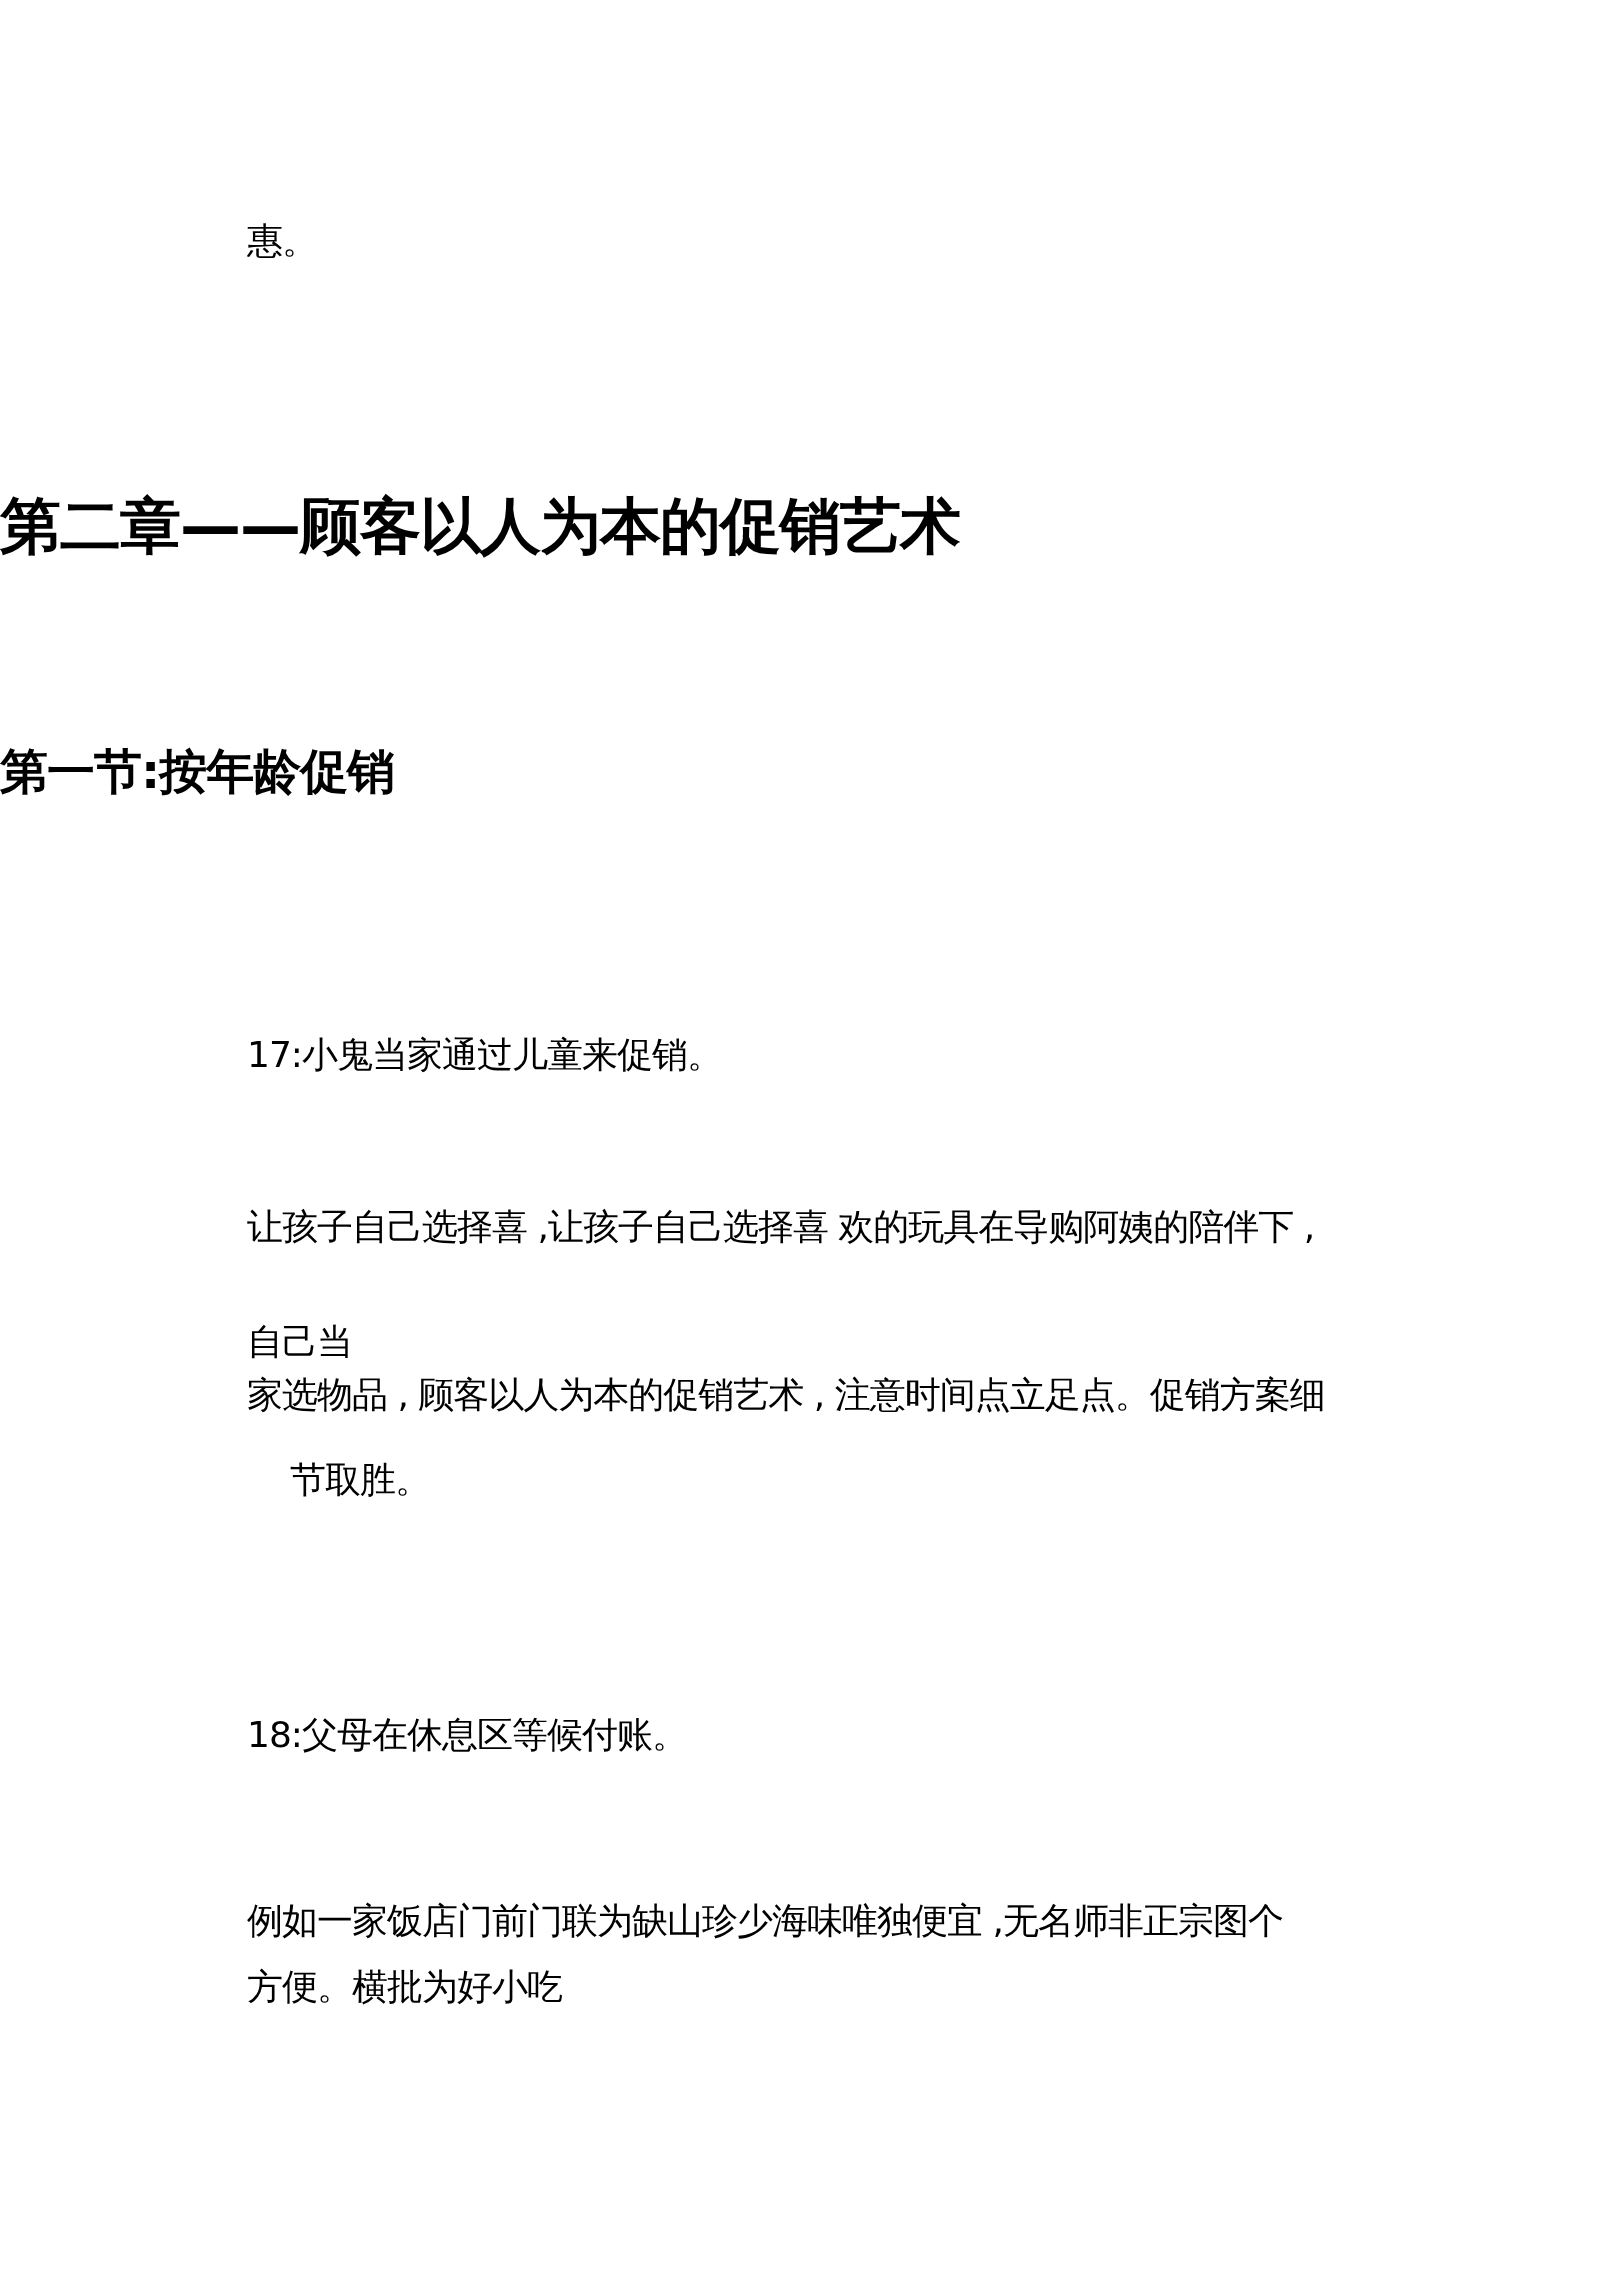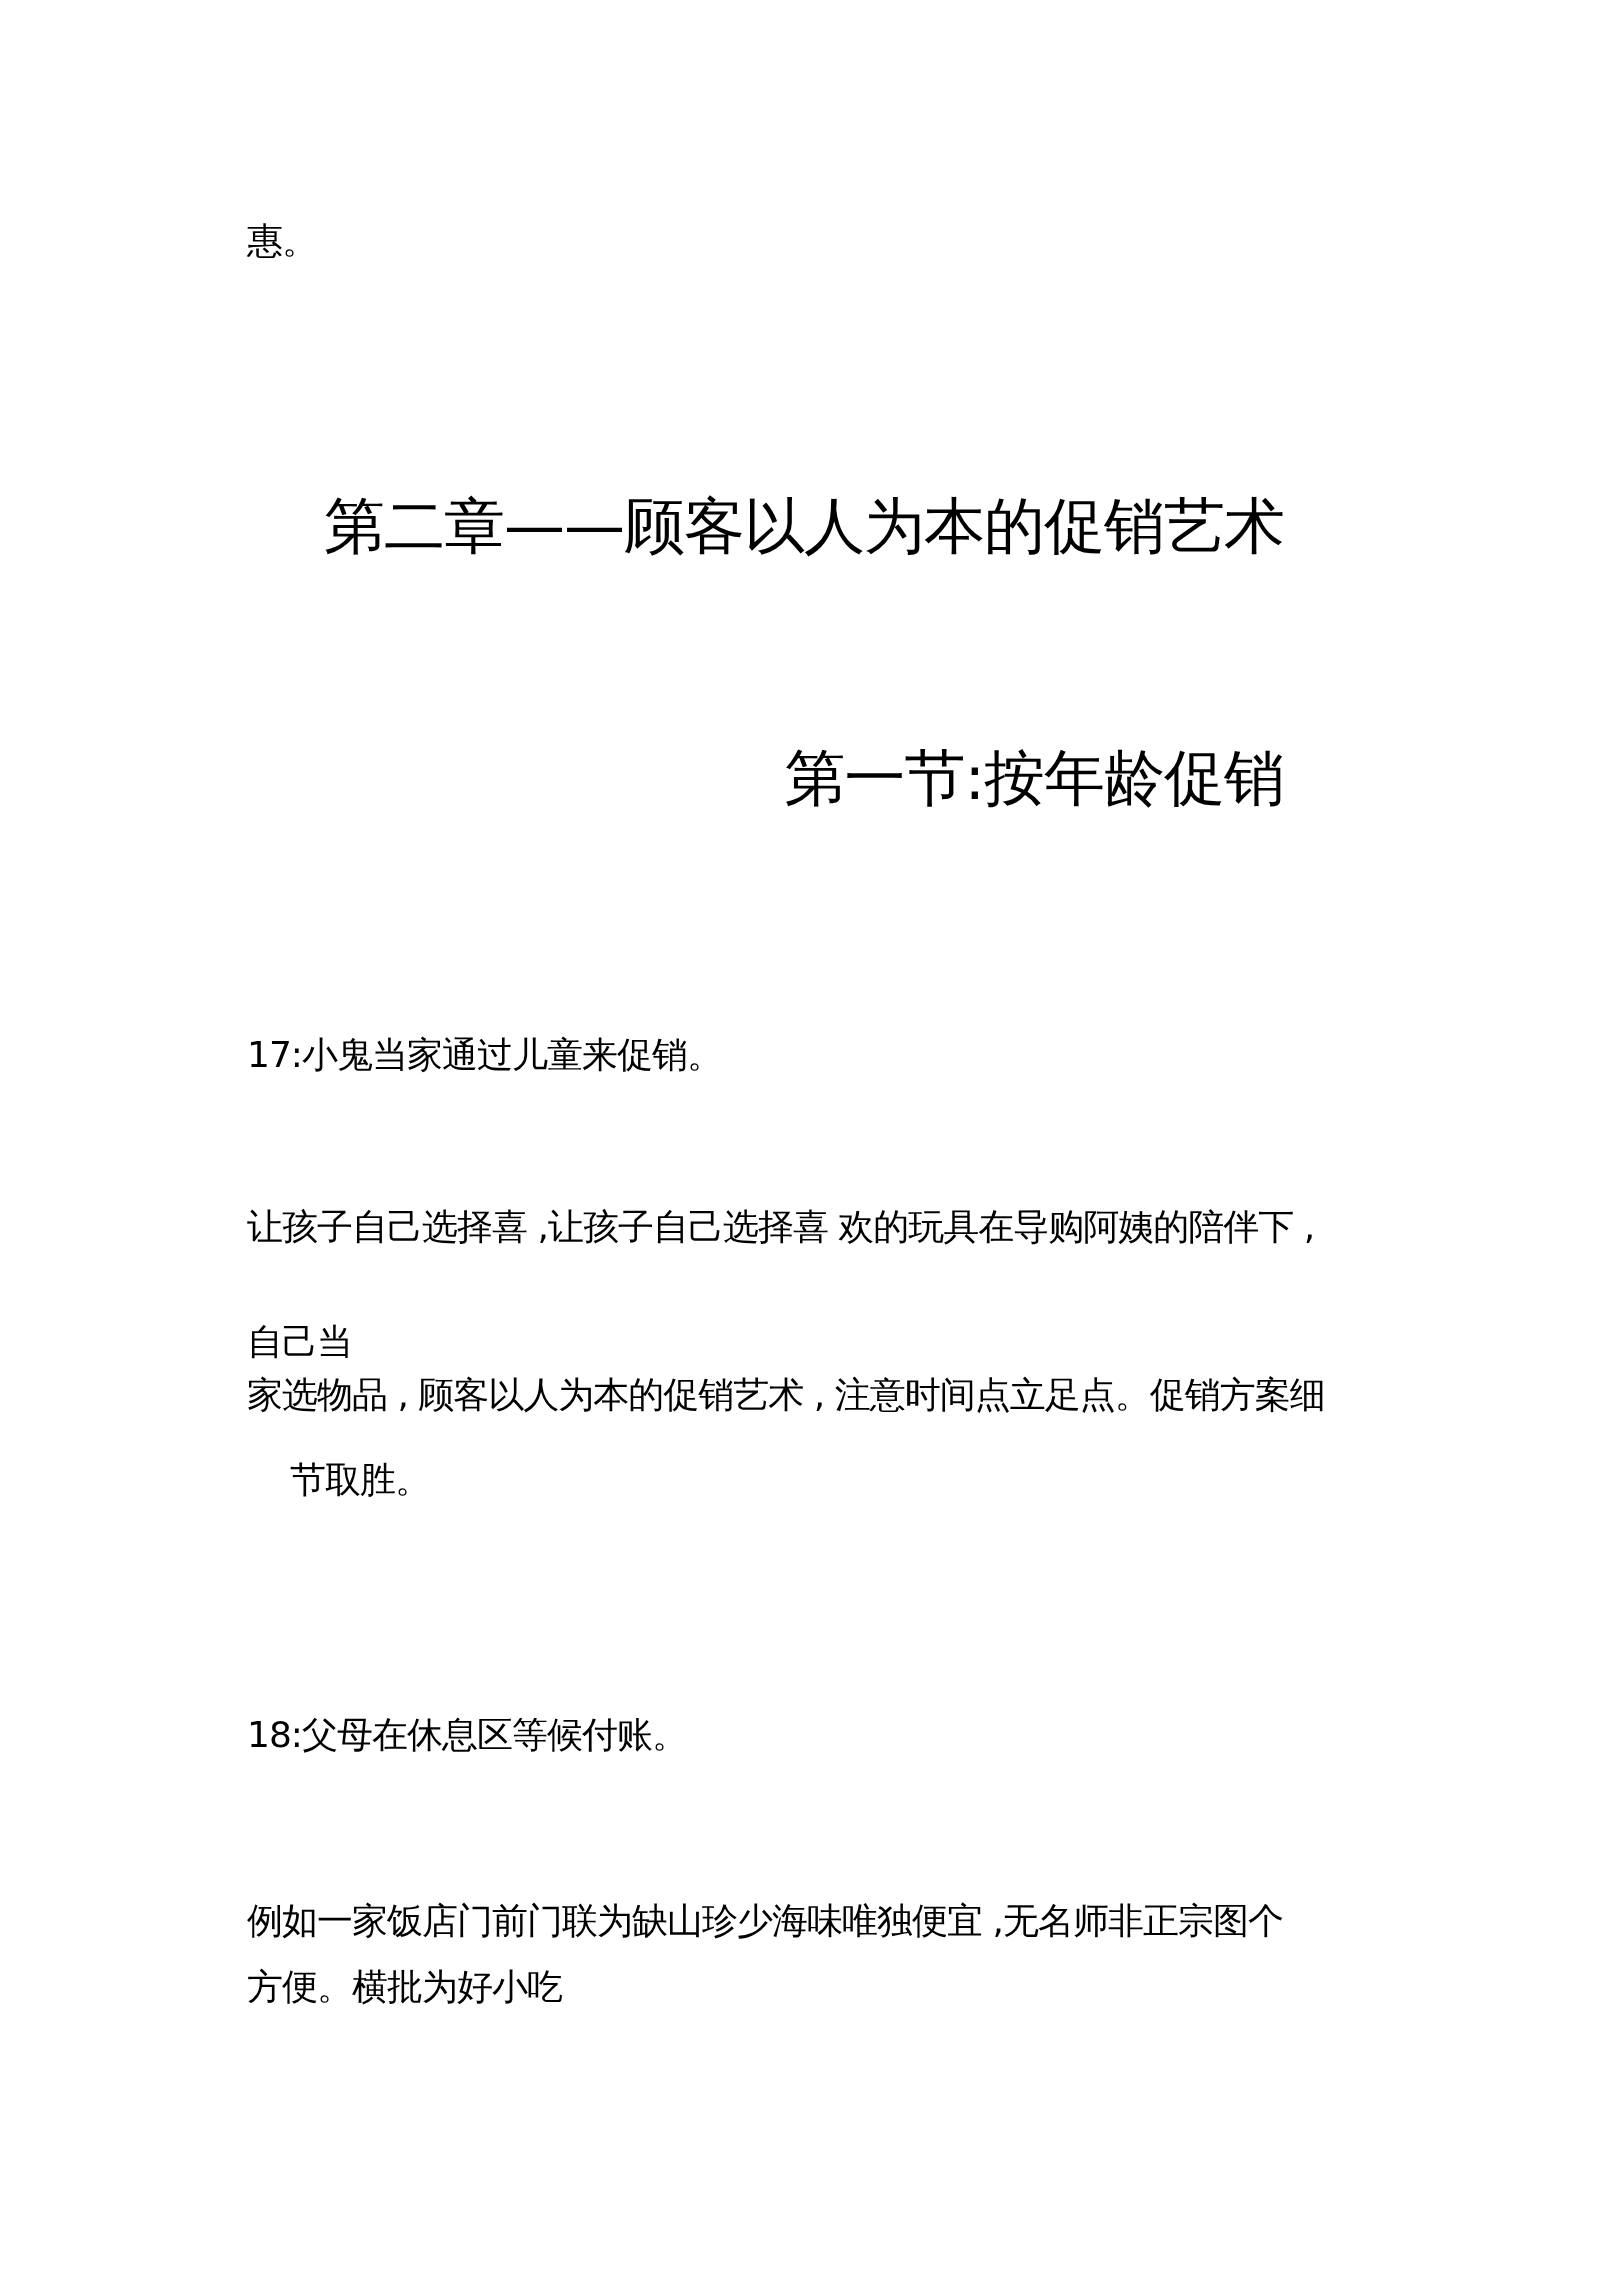--- a/index.html
+++ b/index.html
@@ -5,25 +5,25 @@
   html, body { margin: 0; padding: 0; background: #ffffff; }
   body {
     width: 1620px; height: 2292px; position: relative; overflow: hidden;
     font-family: "DejaVu Sans", "Liberation Sans", sans-serif; color: #000000;
   }
   .line {
     position: absolute; left: 247px; white-space: nowrap;
     font-size: 36px; line-height: 1; letter-spacing: -1px;
   }
   .heading {
-    position: absolute; left: 0; width: 1284px; text-align: right;
-    font-weight: normal; line-height: 1; white-space: nowrap;
+    position: absolute; left: 0; width: 1284px; text-align: left;
+    font-weight: bold; line-height: 1; white-space: nowrap;
   }
   .h1 { top: 495px; font-size: 61px; letter-spacing: -1px; }
-  .h2 { top: 747px; font-size: 61px; letter-spacing: -1px; }
+  .h2 { top: 747px; font-size: 48px; letter-spacing: -1px; }
 </style>
 </head>
 <body>
 
 <div>
 
   <div class="line" style="top:223px;">惠。</div>
 
   <div class="heading h1">第二章——顾客以人为本的促销艺术</div>
 

